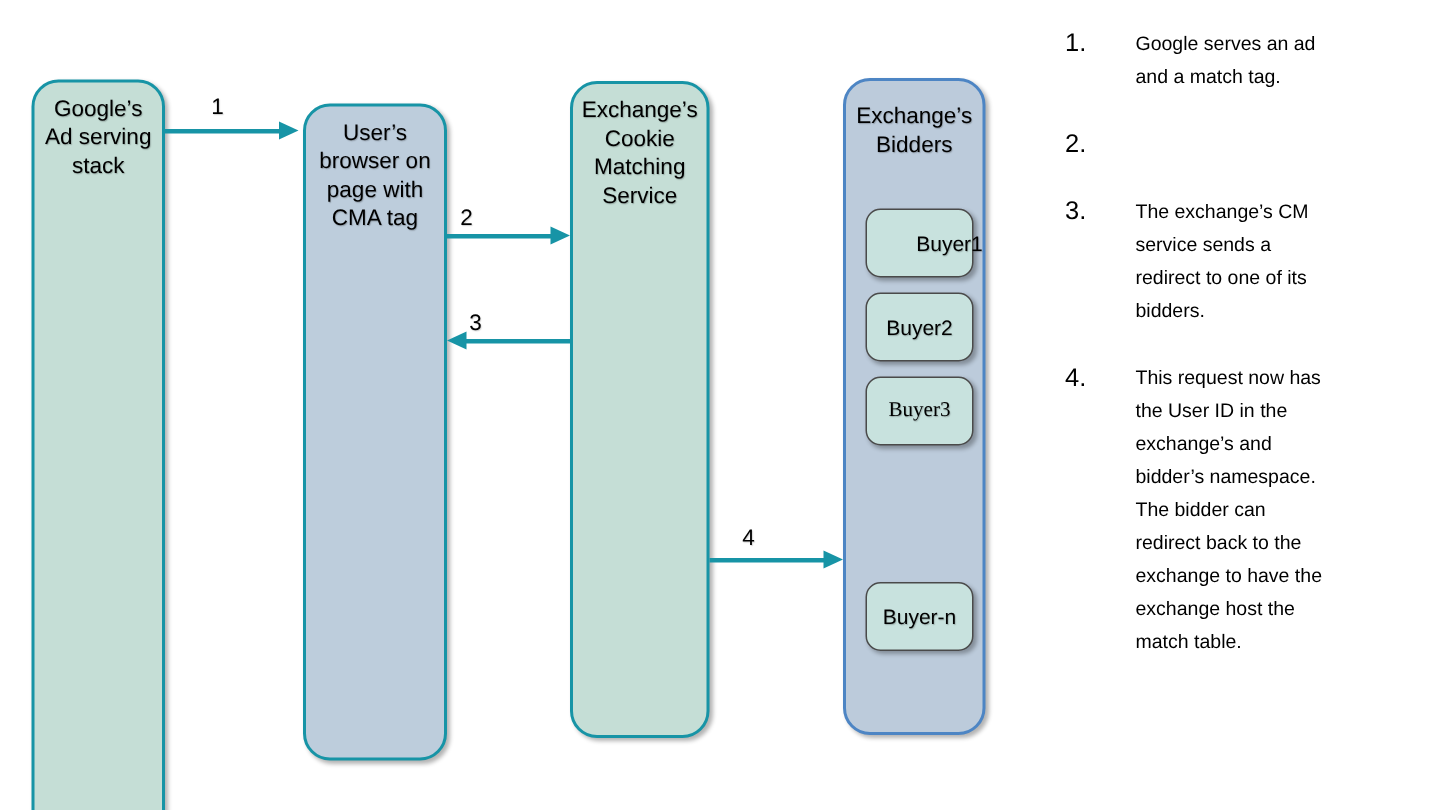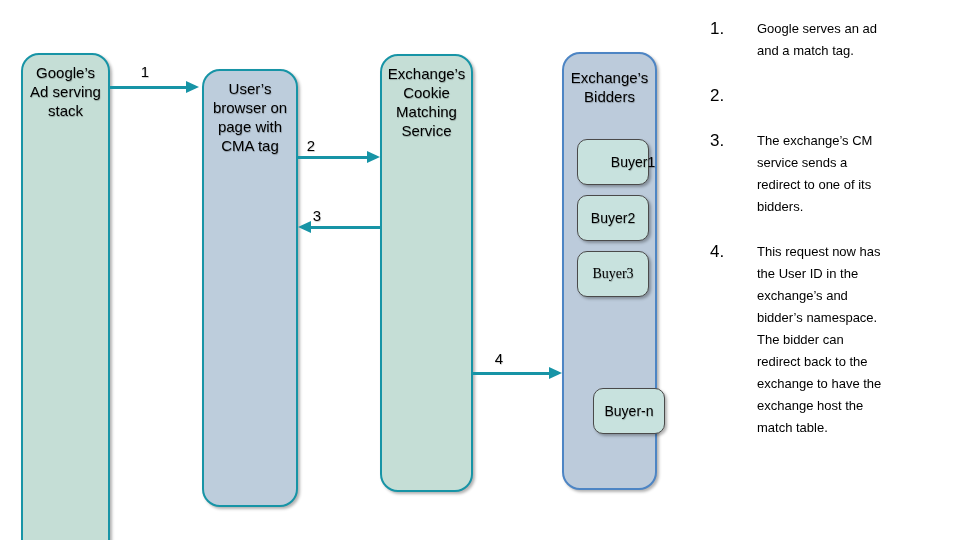--- a/index.html
+++ b/index.html
@@ -53,21 +53,21 @@
     justify-content: center;
     box-shadow: 2px 2px 3px rgba(0,0,0,0.30);
   }
   .buyer span {
     font-size: 14px;
     text-shadow: 0.5px 0.8px 0.8px rgba(0,0,0,0.25);
   }
   .b1 { top: 85px; padding-left: 40px; }
   .b2 { top: 141px; }
   .b3 { top: 197px; font-family: Liberation Serif, serif; }
-  .bn { top: 334px; margin-left: 16px; }
+  .bn { top: 334px; }
 
   
   .arrow { position: absolute; height: 12px; }
   .arrow-shaft {
     position: absolute;
     top: 4.5px;
     height: 3px;
     background: #1794A6;
   }
   .arrow.dir-right .arrow-shaft { left: 0; right: 11px; }

